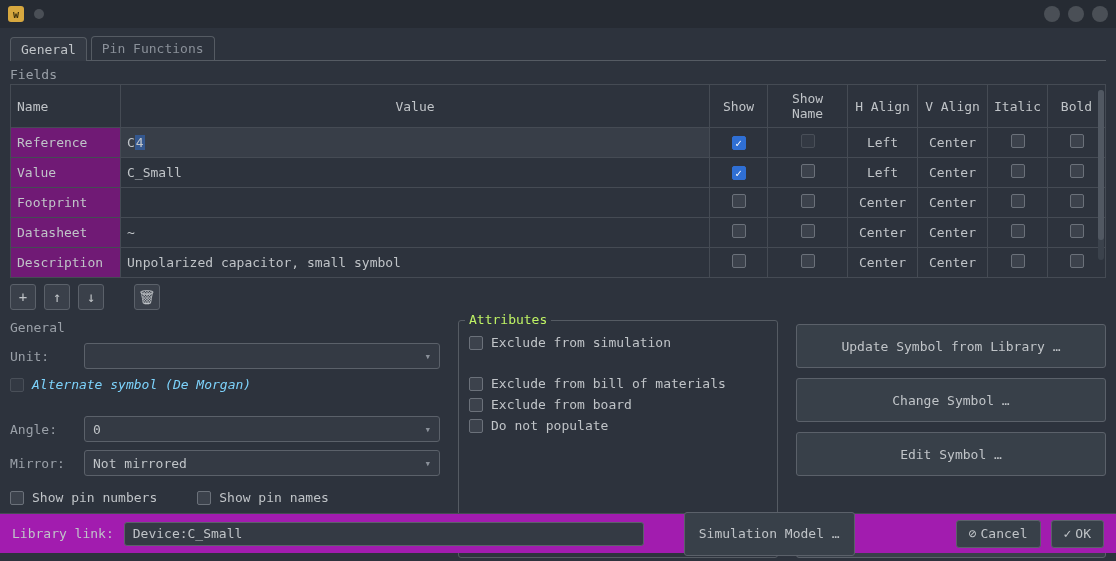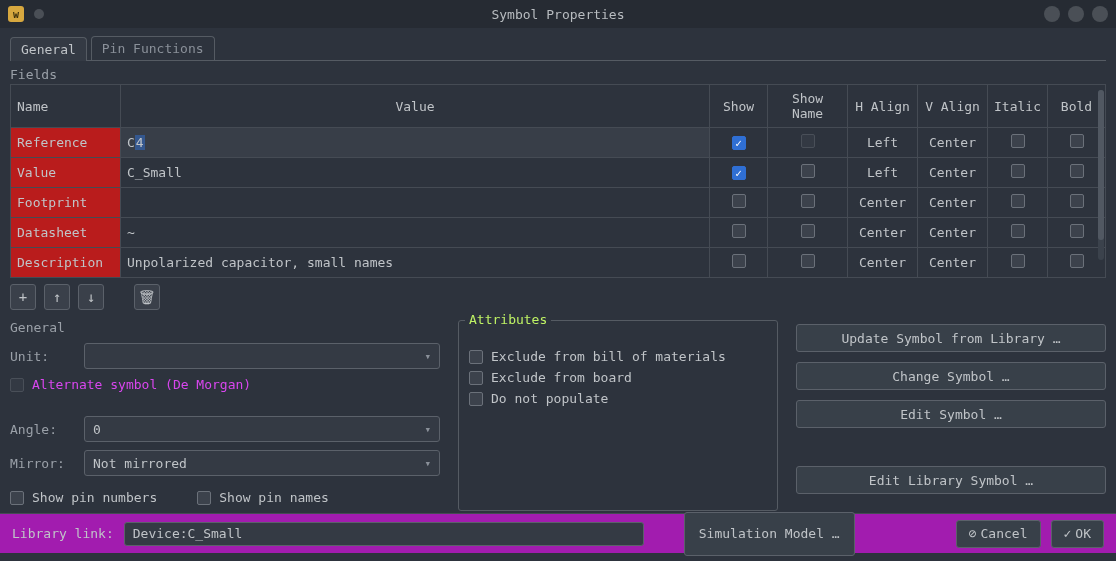--- a/index.html
+++ b/index.html
@@ -61,21 +61,21 @@
 }
 .table th, .table td {
   border: 1px solid #454b54;
   padding: 6px 6px;
   text-align: left;
   font-weight: normal;
 }
 .table th { background: #2d333d; color: #c0c4c8; text-align: center; }
 .table th.name-h { width: 110px; text-align: left; }
 .table th.value-h { text-align: center; }
-.name-cell { background: #b91c1c; margin-top: 12px; }
+.name-cell { background: #701a75; margin-top: 12px; }
 .align-cell { text-align: center !important; margin-left: 25px; }
 .chk-cell { text-align: center !important; width: 58px; }
 .chk {
   width: 14px; height: 14px; border: 1px solid #6b717a;
   border-radius: 2px; display: inline-flex;
   align-items: center; justify-content: center;
   background: #3c424c;
 }
 .chk.checked { background: #2f6fd4; border-color: #2f6fd4; }
 .chk.checked::after { content: "✓"; color: #fff; font-size: 11px; line-height: 1; }
@@ -96,23 +96,23 @@
 .right-buttons { flex: 1; display: flex; flex-direction: column; gap: 10px; padding-top: 4px; }
 .form-row { display: flex; align-items: center; gap: 4px; margin: 8px 0; }
 .form-row .lab { width: 70px; color: #9aa0a8; }
 .select {
   flex: 1; height: 26px; border: 1px solid #5b616a; background: #343a44;
   border-radius: 3px; display: flex; align-items: center;
   padding: 0 24px 0 8px; position: relative; color: #c0c4c8;
 }
 .select::after { content: "▾"; position: absolute; right: 8px; color: #8a9099; font-size: 11px; }
 .chk-row { display: flex; align-items: center; gap: 8px; margin: 6px 0; color: #c0c4c8; }
-.chk-row.disabled { color: #d946ef; }
+.chk-row.disabled { color: #7dd3fc; font-style: italic; }
 .wide-btn {
-  height: 28px; border: 1px solid #5b616a; background: #384049;
+  height: 44px; border: 1px solid #5b616a; background: #384049;
   border-radius: 3px; display: flex; align-items: center; justify-content: center;
   color: #c0c4c8;
 }
 .bottom-bar {
   position: absolute; bottom: 8px; left: 0; right: 0;
   height: 40px; background: #a21caf;
   display: flex; align-items: center; gap: 10px;
   padding: 0 12px; border-top: 1px solid #454b54;
 }
 .libinput {
@@ -138,21 +138,20 @@
 }
 .scroll-thumb { width: 100%; height: 150px; background: #515862; border-radius: 3px; }
 .pin-row { display: flex; gap: 40px; margin-top: 2px; }
 </style>
 </head>
 <body>
 
 <div class="titlebar">
   <div class="app-icon">w</div>
   <div class="dot"></div>
-  <div class="title">Symbol Properties</div>
   <div class="win-controls">
     <div class="wbtn"></div>
     <div class="wbtn"></div>
     <div class="wbtn"></div>
   </div>
 </div>
 
 <div class="body-area">
   <div class="tabs">
     <div class="tab active"><span>General</span></div>
@@ -210,21 +209,21 @@
             <td>~</td>
             <td class="chk-cell"><span class="chk"></span></td>
             <td class="chk-cell"><span class="chk"></span></td>
             <td class="align-cell">Center</td>
             <td class="align-cell">Center</td>
             <td class="chk-cell"><span class="chk"></span></td>
             <td class="chk-cell"><span class="chk"></span></td>
           </tr>
           <tr>
             <td class="name-cell">Description</td>
-            <td>Unpolarized capacitor, small names</td>
+            <td>Unpolarized capacitor, small symbol</td>
             <td class="chk-cell"><span class="chk"></span></td>
             <td class="chk-cell"><span class="chk"></span></td>
             <td class="align-cell">Center</td>
             <td class="align-cell">Center</td>
             <td class="chk-cell"><span class="chk"></span></td>
             <td class="chk-cell"><span class="chk"></span></td>
           </tr>
         </tbody>
     </table>
 
@@ -278,20 +277,24 @@
         </div>
         <div class="chk-row">
           <span class="chk"></span>
           <span>Show pin names</span>
         </div>
       </div>
     </div>
 
     <div class="panel attr-panel">
       <div class="ptitle">Attributes</div>
+      <div class="chk-row">
+          <span class="chk"></span>
+          <span>Exclude from simulation</span>
+        </div>
       <div style="height:14px"></div>
       <div class="chk-row">
           <span class="chk"></span>
           <span>Exclude from bill of materials</span>
         </div>
       <div class="chk-row">
           <span class="chk"></span>
           <span>Exclude from board</span>
         </div>
       <div class="chk-row">

